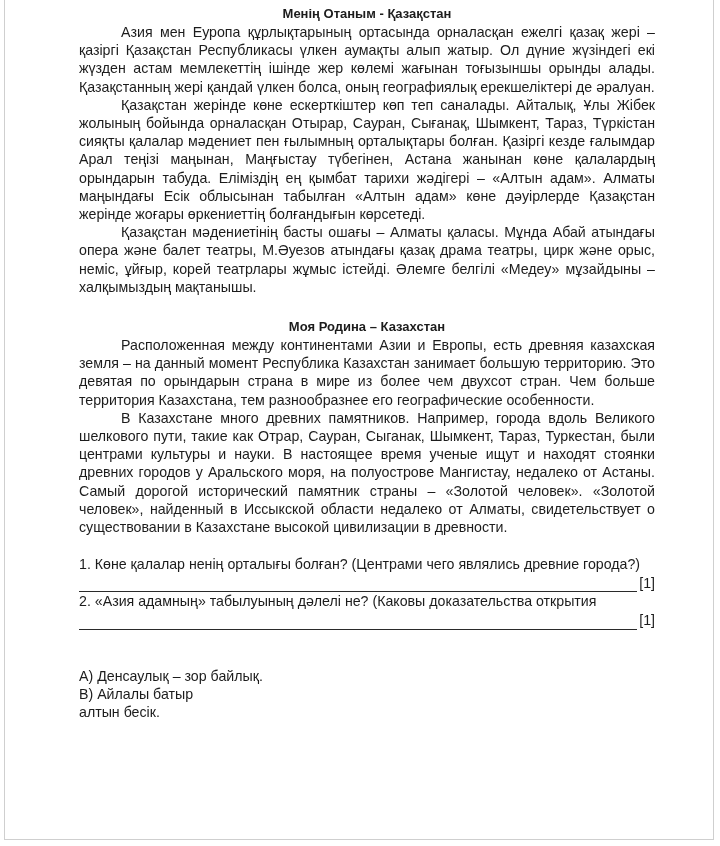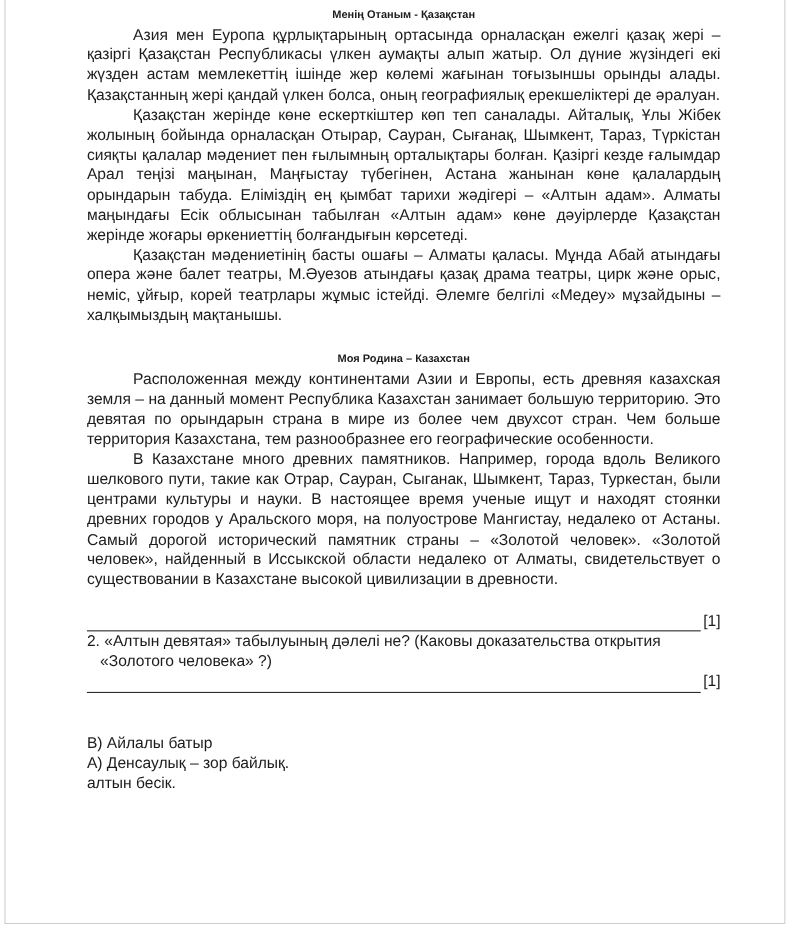--- a/index.html
+++ b/index.html
@@ -29,21 +29,21 @@
       position: absolute;
       left: 74px;
       top: 6px;
       width: 576px;
       font-size: 14.2px;
       line-height: 18.2px;
     }
     .title {
       text-align: center;
       font-weight: bold;
-      font-size: 10px;
+      font-size: 13px;
       line-height: 18px;
       margin: 0;
     }
     .para {
       margin: 0;
       text-align: justify;
       text-indent: 42px;
     }
     .title-2 {
       margin-top: 22px;
@@ -112,44 +112,47 @@
 
     <section data-interactable="false">
       <h2 class="title title-2" data-interactable="false">Моя Родина – Казахстан</h2>
       <p class="para" data-interactable="false">Расположенная между континентами Азии и Европы, есть древняя казахская земля – на данный момент Республика Казахстан занимает большую территорию. Это девятая по орындарын страна в мире из более чем двухсот стран. Чем больше территория Казахстана, тем разнообразнее его географические особенности.</p>
       <p class="para" data-interactable="false">В Казахстане много древних памятников. Например, города вдоль Великого шелкового пути, такие как Отрар, Сауран, Сыганак, Шымкент, Тараз, Туркестан, были центрами культуры и науки. В настоящее время ученые ищут и находят стоянки древних городов у Аральского моря, на полуострове Мангистау, недалеко от Астаны. Самый дорогой исторический памятник страны – «Золотой человек». «Золотой человек», найденный в Иссыкской области недалеко от Алматы, свидетельствует о существовании в Казахстане высокой цивилизации в древности.</p>
     </section>
 
     <section class="questions" data-interactable="false">
 
       <div data-interactable="false">
+        <p class="q-text" data-interactable="false">
+          <span data-interactable="false">1.</span>
+          <span data-interactable="false">Көне қалалар ненің орталығы болған? (Центрами чего являлись древние города?)</span>
+        </p>
         <div class="answer-row" data-interactable="false">
           <div class="answer-line" data-interactable="false">
             <input class="answer-input" type="text" data-interactable="true" value="" style="">
           </div>
           <span class="mark" data-interactable="false">[1]</span>
         </div>
       </div>
 
       <div data-interactable="false">
         <p class="q-text" data-interactable="false">
           <span data-interactable="false">2.</span>
-          <span data-interactable="false">«Алтын девятая» табылуының дәлелі не? (Каковы доказательства открытия</span>
+          <span data-interactable="false">«Азия адамның» табылуының дәлелі не? (Каковы доказательства открытия</span>
         </p>
-        <p class="q-sub" data-interactable="false">«Золотого человека» ?)</p>
         <div class="answer-row" data-interactable="false">
           <div class="answer-line" data-interactable="false">
             <input class="answer-input" type="text" data-interactable="true" value="" style="">
           </div>
           <span class="mark" data-interactable="false">[1]</span>
         </div>
       </div>
 
       <div class="q3" data-interactable="false">
+        <p class="opt" data-interactable="true">А) Денсаулық – зор байлық.</p>
         <p class="opt" data-interactable="true">В) Айлалы батыр</p>
-        <p class="opt" data-interactable="true">А) Денсаулық – зор байлық.</p>
         <p class="opt" data-interactable="true">алтын бесік.</p>
 
       </div>
 
     </section>
   </div>
 </div>
 
 </body></html>

